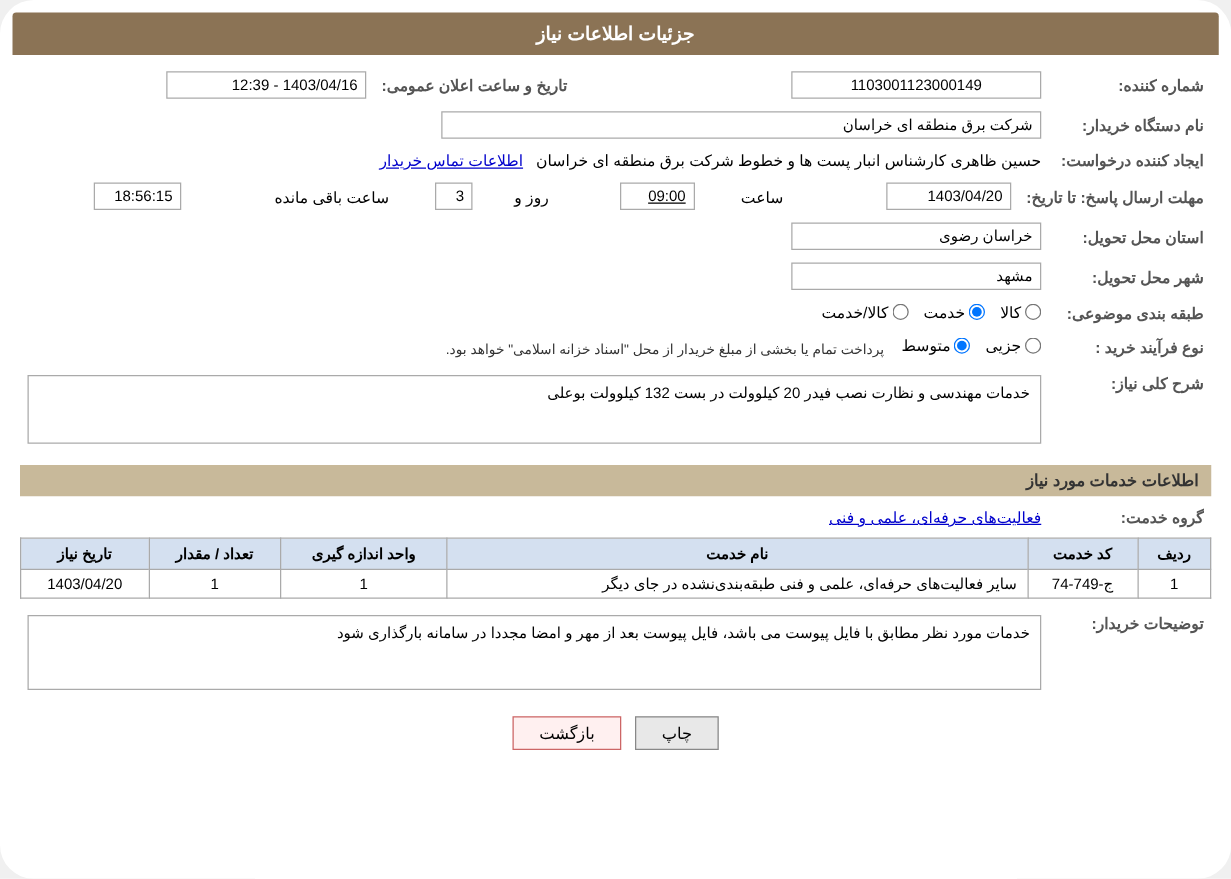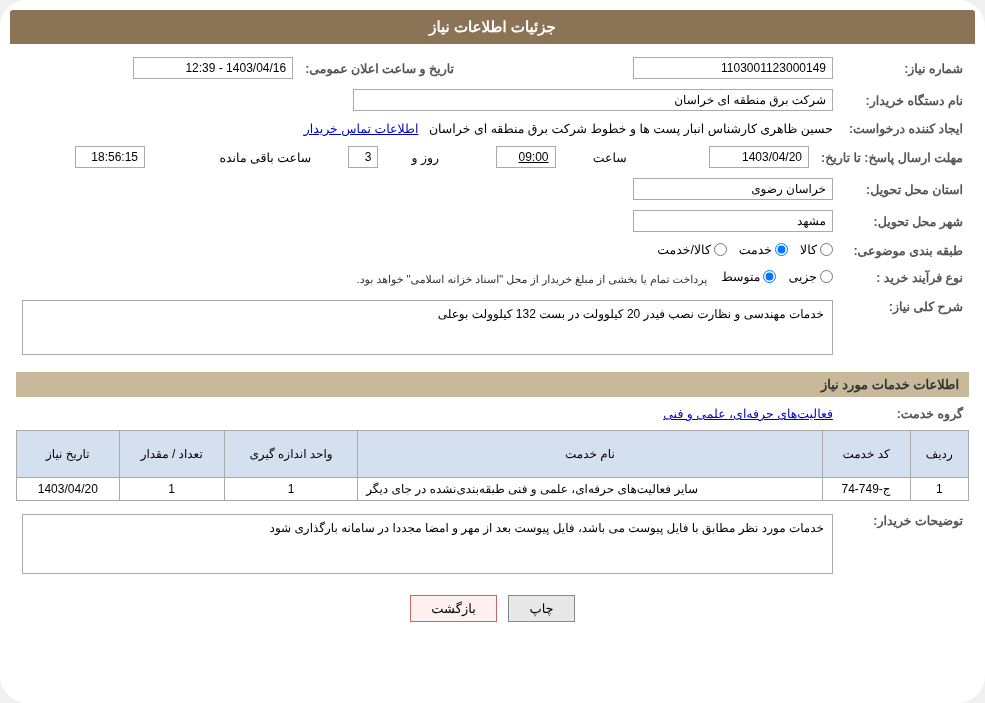--- a/index.html
+++ b/index.html
@@ -86,33 +86,33 @@
       gap: 3px;
     }
     .services-table {
       width: 100%;
       border-collapse: collapse;
       margin: 6px 0;
     }
     .services-table th {
       background: #d4e0f0;
       border: 1px solid #aaa;
-      padding: 16px 8px;
+      padding: 5px 8px;
       text-align: center;
       font-size: 12px;
-      font-weight: normal;
+      font-weight: bold;
     }
     .services-table td {
       border: 1px solid #aaa;
       padding: 4px 8px;
       text-align: center;
       font-size: 12px;
     }
     .services-table td.text-right {
-      text-align: left;
+      text-align: right;
     }
     .bottom-buttons {
       text-align: center;
       margin-top: 14px;
       margin-bottom: 10px;
     }
     .btn {
       padding: 5px 20px;
       margin: 0 4px;
       border: 1px solid #888;
@@ -151,23 +151,23 @@
 
   <div class="header-bar">
     <span>جزئیات اطلاعات نیاز</span>
   </div>
 
   <div class="content-area">
 
     <table class="info-table">
       <tbody>
           <tr>
-        <td class="label-cell">شماره نیاز:</td>
-        <td class="value-cell">
-          <span class="input-box input-medium" style="min-width:200px;">1103001123000149</span>
+        <td class="label-cell">شماره کننده:</td>
+        <td class="value-cell">
+          <span class="input-box input-medium" style="min-width:200px;text-align:center;">1103001123000149</span>
         </td>
         <td style="width:30px;"></td>
         <td class="label-cell" style="text-align:left;">تاریخ و ساعت اعلان عمومی:</td>
         <td class="value-cell">
           <span class="input-box" style="min-width:160px;">1403/04/16 - 12:39</span>
         </td>
       </tr>
     </tbody>
       </table>
 

